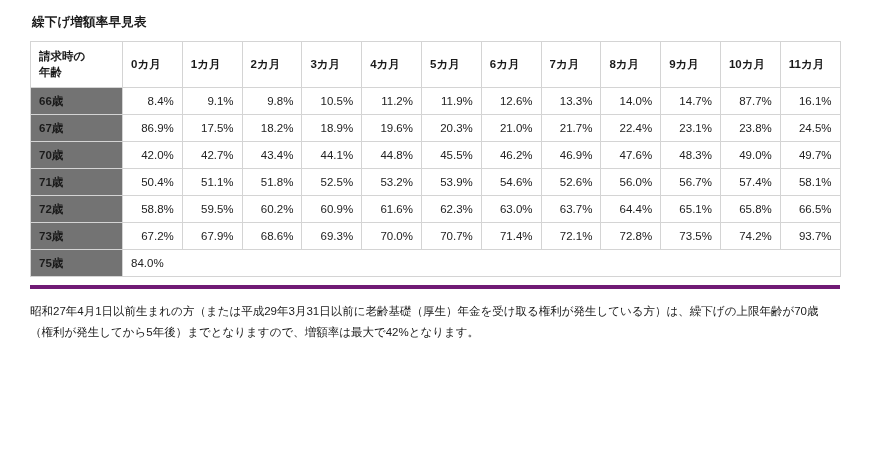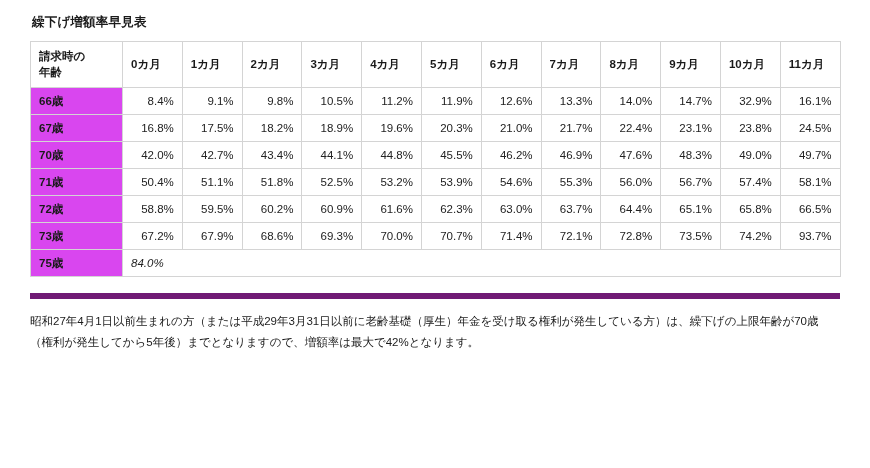--- a/index.html
+++ b/index.html
@@ -54,40 +54,39 @@
     width: 92px;
     line-height: 1.35;
     padding-top: 3px;
     padding-bottom: 3px;
     height: 46px;
   }
   thead th.month-head {
     width: 59.8px;
   }
   tbody th.age-cell {
-    background: #d946ef;
+    background: #737373;
     font-weight: bold;
     text-align: left;
     color: #1a1a1a;
     width: 92px;
   }
   tbody td.value-cell {
     text-align: right;
     color: #222222;
   }
   tbody td.value-cell.left-val {
     text-align: left;
-    font-style: italic;
   }
   tbody tr.last-row td.blank-span {
     text-align: left;
   }
   .note {
-    margin-top: 16px;
-    border-top: 6px solid #701a75;
+    margin-top: 8px;
+    border-top: 4px solid #701a75;
     padding-top: 12px;
     width: 810px;
     font-size: 11.5px;
     line-height: 1.85;
     color: #1a1a1a;
   }
   .note p {
     margin: 0;
   }
 </style>
@@ -125,26 +124,26 @@
         <td class="value-cell">8.4%</td>
         <td class="value-cell">9.1%</td>
         <td class="value-cell">9.8%</td>
         <td class="value-cell">10.5%</td>
         <td class="value-cell">11.2%</td>
         <td class="value-cell">11.9%</td>
         <td class="value-cell">12.6%</td>
         <td class="value-cell">13.3%</td>
         <td class="value-cell">14.0%</td>
         <td class="value-cell">14.7%</td>
-        <td class="value-cell">32.9%</td>
+        <td class="value-cell">87.7%</td>
         <td class="value-cell">16.1%</td>
       </tr>
       <tr>
         <th class="age-cell">67歳</th>
-        <td class="value-cell">16.8%</td>
+        <td class="value-cell">86.9%</td>
         <td class="value-cell">17.5%</td>
         <td class="value-cell">18.2%</td>
         <td class="value-cell">18.9%</td>
         <td class="value-cell">19.6%</td>
         <td class="value-cell">20.3%</td>
         <td class="value-cell">21.0%</td>
         <td class="value-cell">21.7%</td>
         <td class="value-cell">22.4%</td>
         <td class="value-cell">23.1%</td>
         <td class="value-cell">23.8%</td>
@@ -167,21 +166,21 @@
       </tr>
       <tr>
         <th class="age-cell">71歳</th>
         <td class="value-cell">50.4%</td>
         <td class="value-cell">51.1%</td>
         <td class="value-cell">51.8%</td>
         <td class="value-cell">52.5%</td>
         <td class="value-cell">53.2%</td>
         <td class="value-cell">53.9%</td>
         <td class="value-cell">54.6%</td>
-        <td class="value-cell">55.3%</td>
+        <td class="value-cell">52.6%</td>
         <td class="value-cell">56.0%</td>
         <td class="value-cell">56.7%</td>
         <td class="value-cell">57.4%</td>
         <td class="value-cell">58.1%</td>
       </tr>
       <tr>
         <th class="age-cell">72歳</th>
         <td class="value-cell">58.8%</td>
         <td class="value-cell">59.5%</td>
         <td class="value-cell">60.2%</td>

